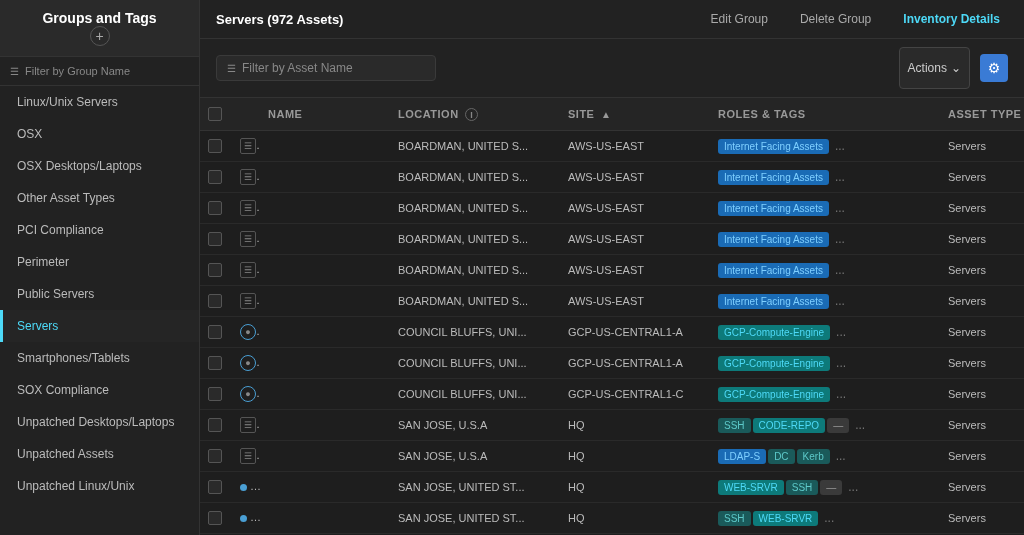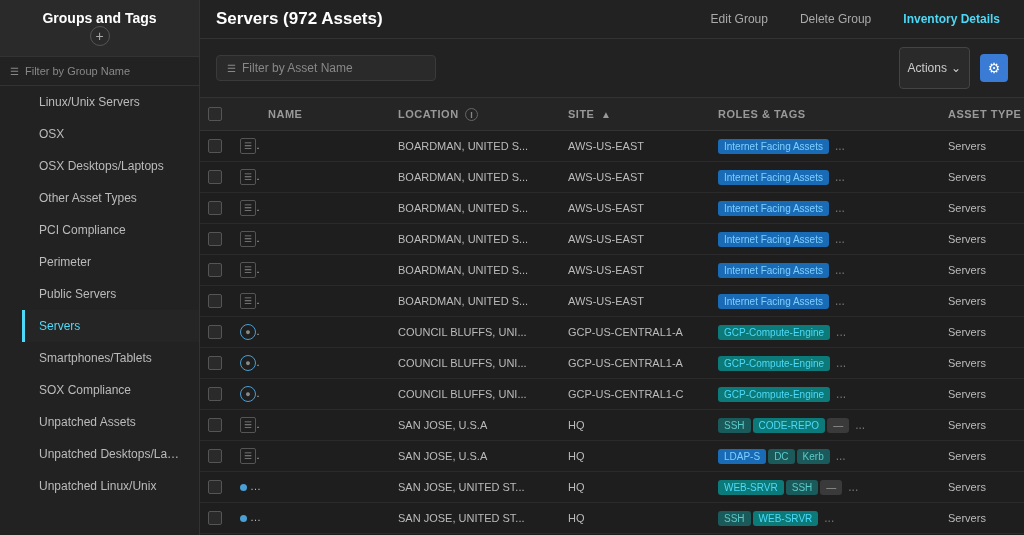--- a/index.html
+++ b/index.html
@@ -55,21 +55,20 @@
       display: flex;
       align-items: center;
       gap: 6px;
       color: #888;
       font-size: 11px;
       cursor: pointer;
     }
     .sidebar-items {
       overflow-y: auto;
       flex: 1;
-      padding-left: 22px;
     }
     .sidebar-items::-webkit-scrollbar { width: 4px; }
     .sidebar-items::-webkit-scrollbar-track { background: #222; }
     .sidebar-items::-webkit-scrollbar-thumb { background: #444; }
     .sidebar-item {
       padding: 9px 14px;
       cursor: pointer;
       color: #bbb;
       font-size: 12px;
       border-left: 3px solid transparent;
@@ -95,21 +94,21 @@
     
     .topbar {
       display: flex;
       align-items: center;
       justify-content: space-between;
       padding: 8px 16px;
       border-bottom: 1px solid #333;
       background: #222;
     }
     .topbar-title {
-      font-size: 17px;
+      font-size: 13px;
       font-weight: 600;
       color: #fff;
     }
     .topbar-actions {
       display: flex;
       gap: 16px;
       align-items: center;
     }
     .topbar-btn {
       color: #aaa;
@@ -305,22 +304,22 @@
   <div class="sidebar-item">Linux/Unix Servers</div>
       <div class="sidebar-item">OSX</div>
       <div class="sidebar-item">OSX Desktops/Laptops</div>
       <div class="sidebar-item">Other Asset Types</div>
       <div class="sidebar-item">PCI Compliance</div>
       <div class="sidebar-item">Perimeter</div>
       <div class="sidebar-item">Public Servers</div>
       <div class="sidebar-item active">Servers</div>
       <div class="sidebar-item">Smartphones/Tablets</div>
       <div class="sidebar-item">SOX Compliance</div>
+      <div class="sidebar-item">Unpatched Desktops/Laptops</div>
       <div class="sidebar-item">Unpatched Assets</div>
-      <div class="sidebar-item">Unpatched Desktops/Laptops</div>
       <div class="sidebar-item">Unpatched Linux/Unix</div>
     </div>
 </div>
 
 <div class="main">
 
   <div class="topbar">
     <span class="topbar-title">Servers (972 Assets)</span>
     <div class="topbar-actions">
       <button class="topbar-btn">Edit Group</button>

